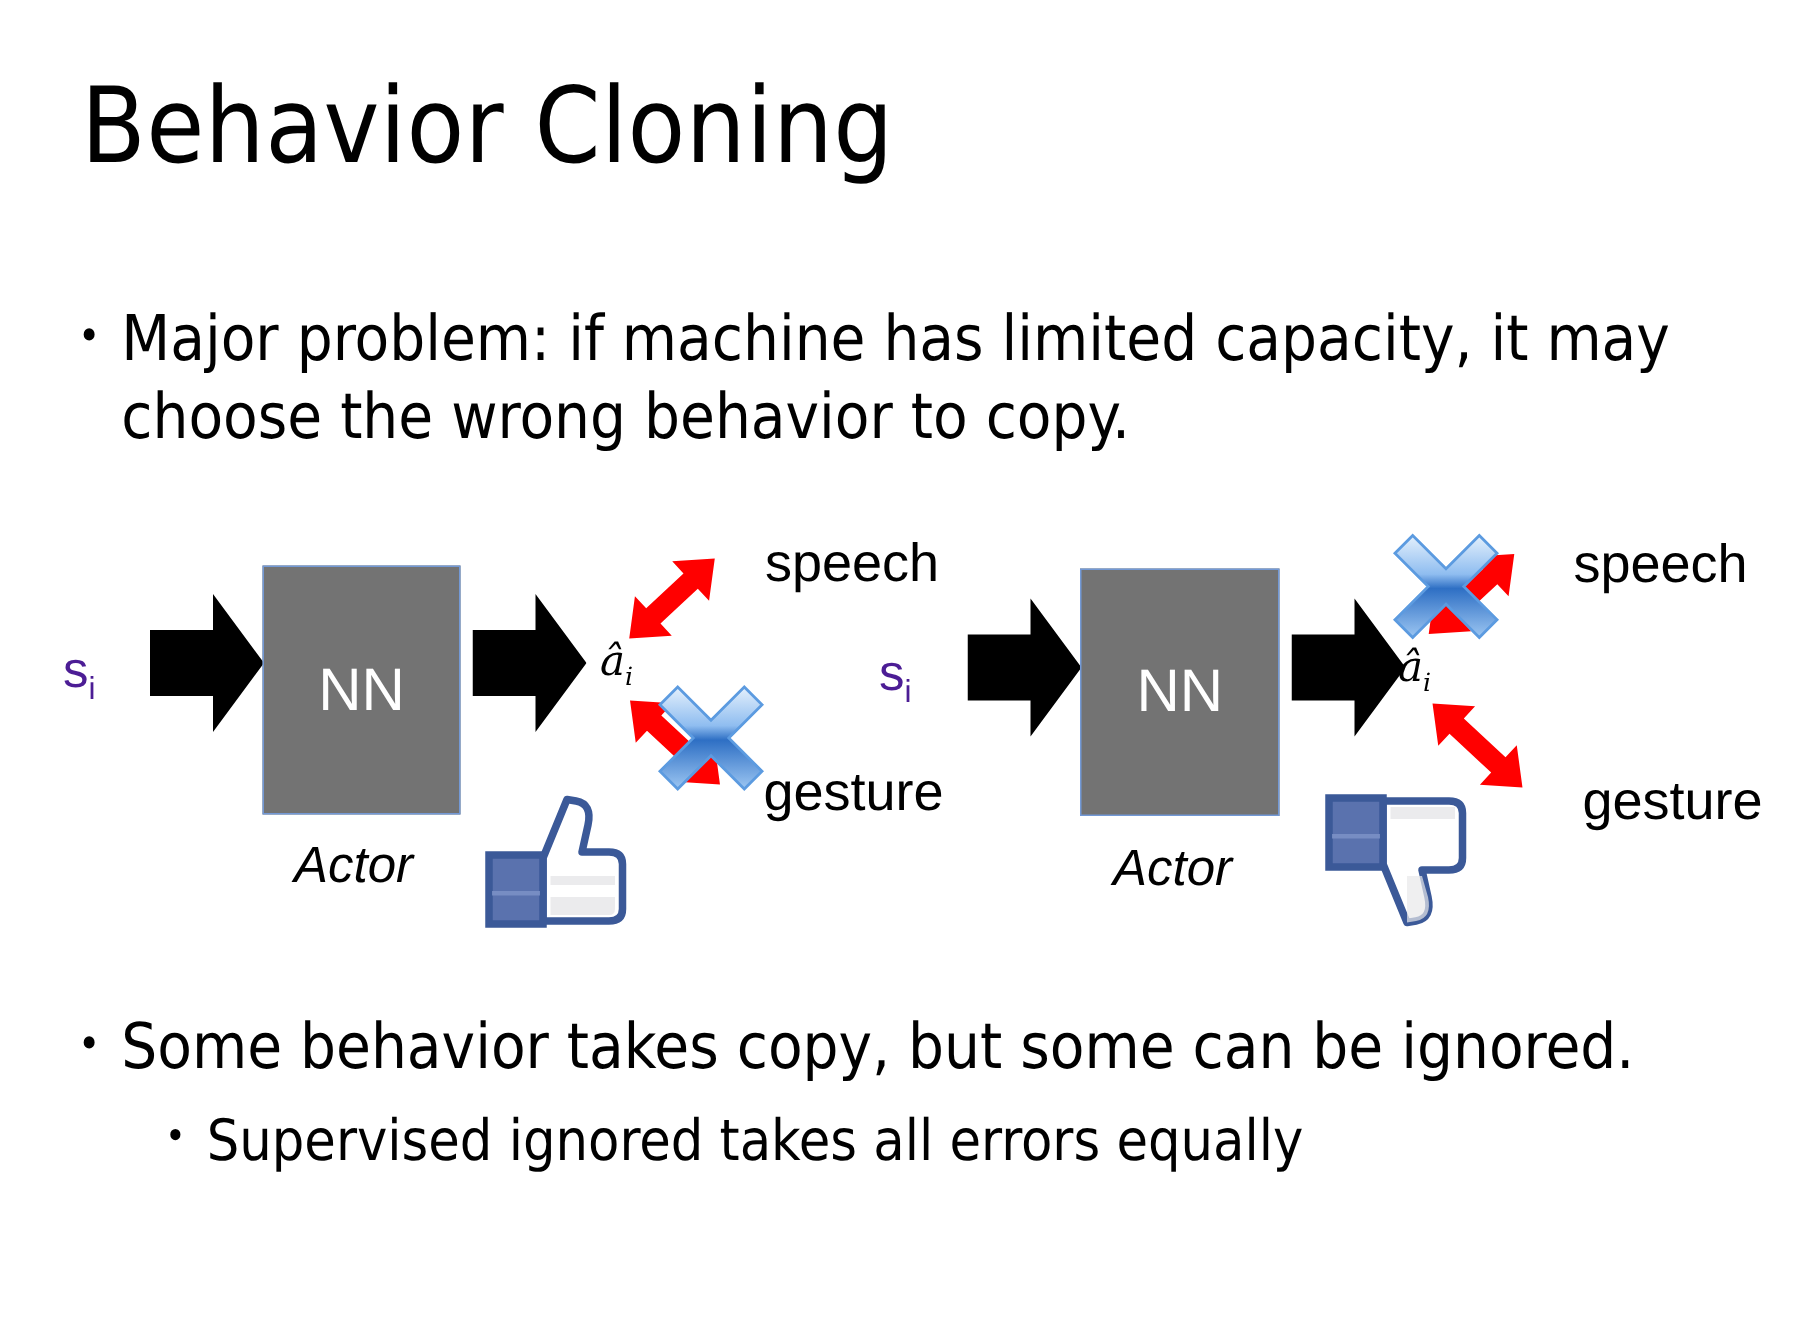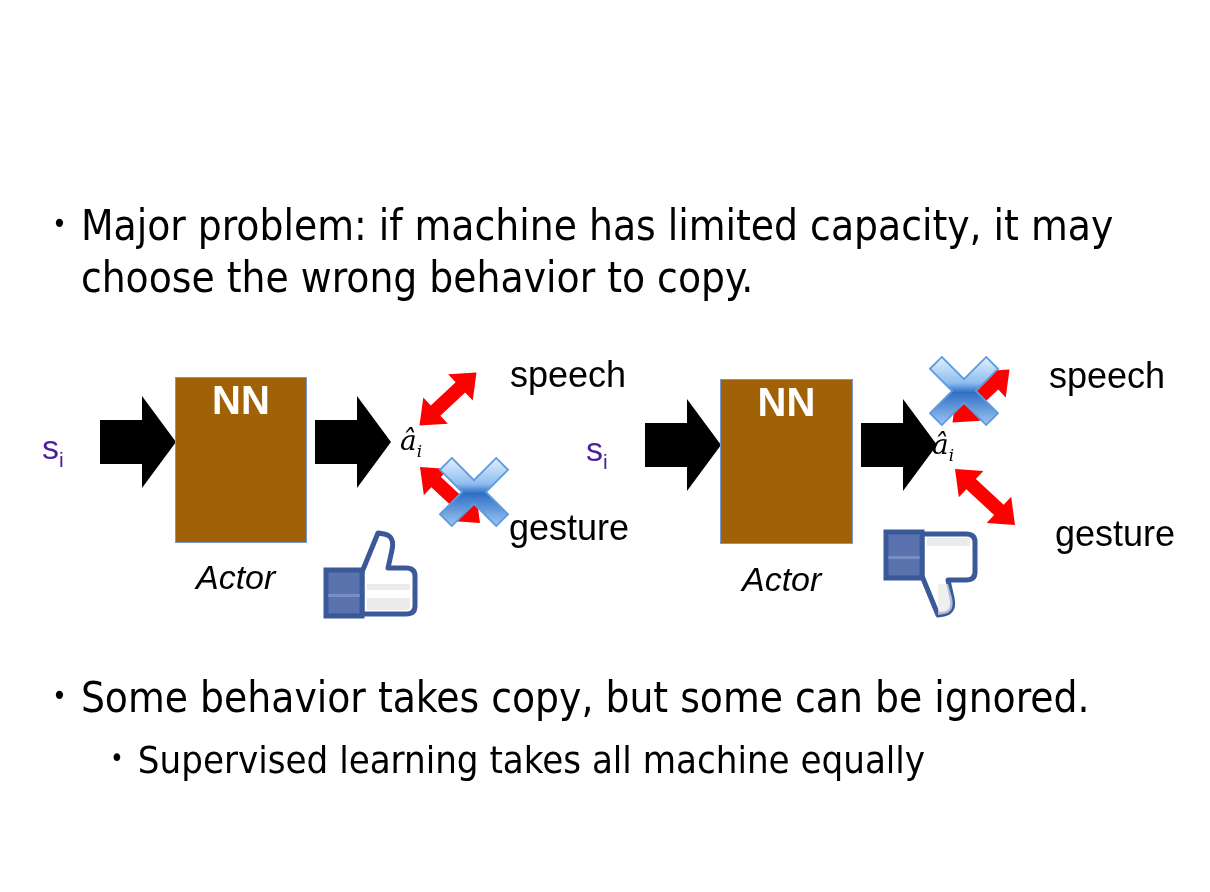--- a/index.html
+++ b/index.html
@@ -77,30 +77,30 @@
     top: 736px;
     width: 1060px;
     font-size: 38px;
     line-height: 48px;
   }
   #bullet-b2 .bullet-dot { font-size: 26px; padding-top: 9px; }
 
   
   .nn-box {
     position: absolute;
-    background: #a16207;
+    background: #737373;
     border: 1px solid #7399D6;
     box-sizing: border-box;
     display: flex;
-    align-items: flex-start;
+    align-items: center;
     justify-content: center;
     color: #ffffff;
     font-family: "Liberation Sans", sans-serif;
     font-size: 40px;
-    font-weight: 700;
+    font-weight: 400;
   }
   .actor-label {
     position: absolute;
     font-family: "Liberation Sans", sans-serif;
     font-size: 34px;
     color: #000000;
     white-space: nowrap;
     font-style: italic;
   }
   .state-label {
@@ -137,20 +137,21 @@
   .big-arrow, .red-arrow, .blue-x {
     position: absolute;
   }
   .thumb-icon { position: absolute; }
 </style>
 </head>
 <body>
 
 <div id="slide">
 
+  <div class="slide-title">Behavior Cloning</div>
 
   <div class="bullet-block" id="bullet-top">
     <div class="bullet-row">
       <span class="bullet-dot">•</span>
       <span class="bullet-text">Major problem: if machine has limited capacity, it may choose the wrong behavior to copy.</span>
     </div>
   </div>
 
   <div>
 
@@ -281,17 +282,17 @@
   <div class="bullet-block" id="bullet-b1">
     <div class="bullet-row">
       <span class="bullet-dot">•</span>
       <span class="bullet-text">Some behavior takes copy, but some can be ignored.</span>
     </div>
   </div>
 
   <div class="bullet-block" id="bullet-b2">
     <div class="bullet-row">
       <span class="bullet-dot">•</span>
-      <span class="bullet-text">Supervised learning takes all machine equally</span>
+      <span class="bullet-text">Supervised ignored takes all errors equally</span>
     </div>
   </div>
 
 </div>
 
 </body></html>

